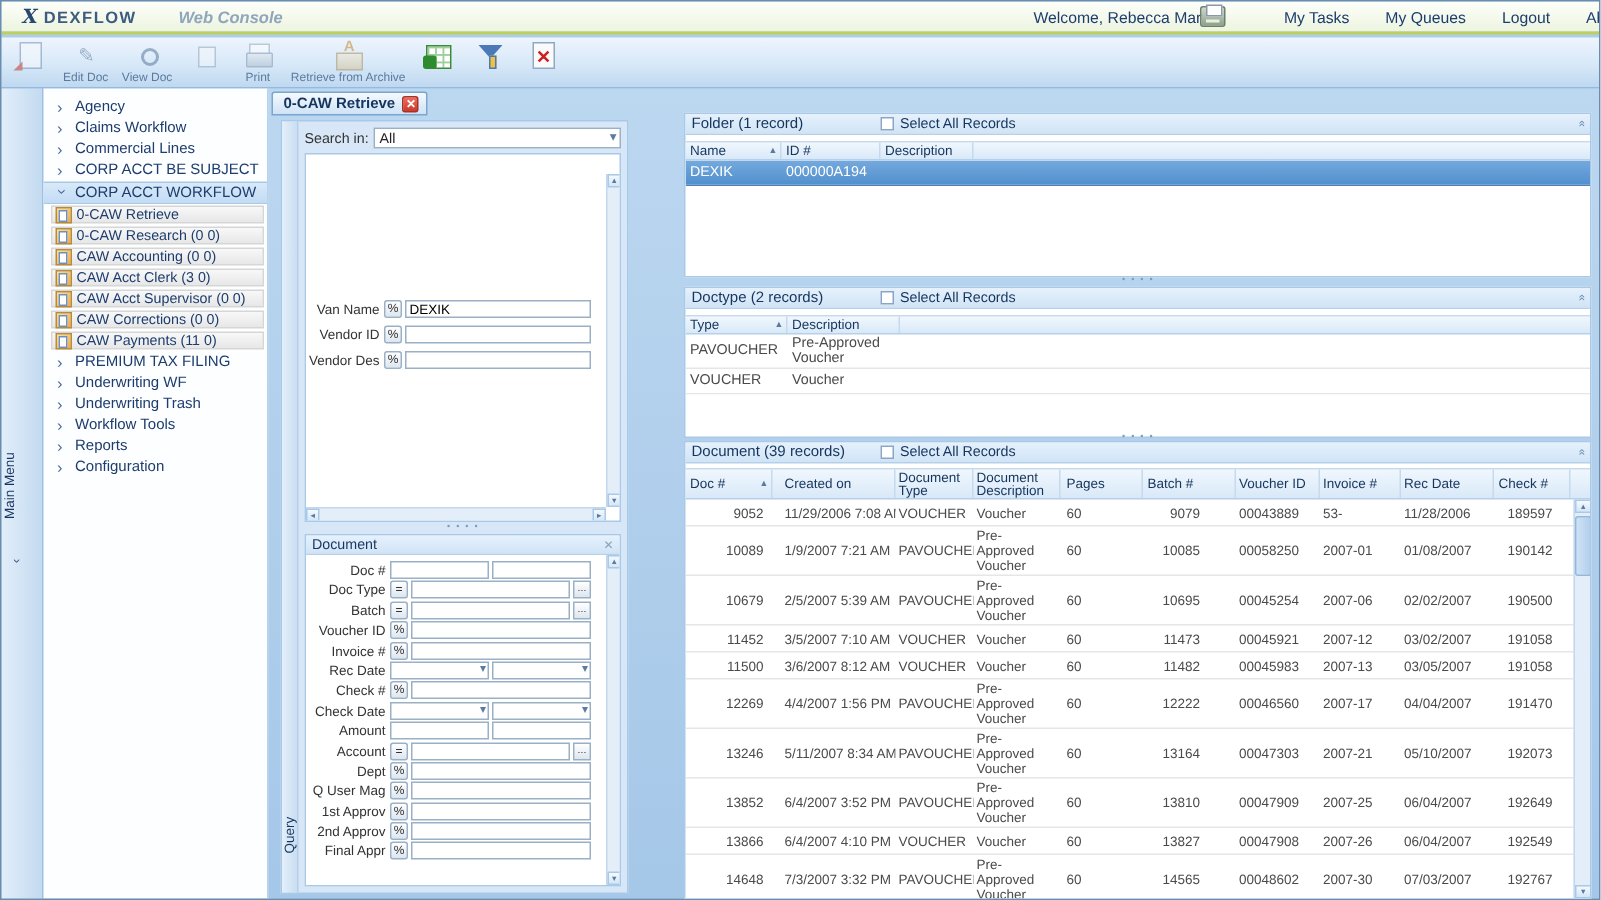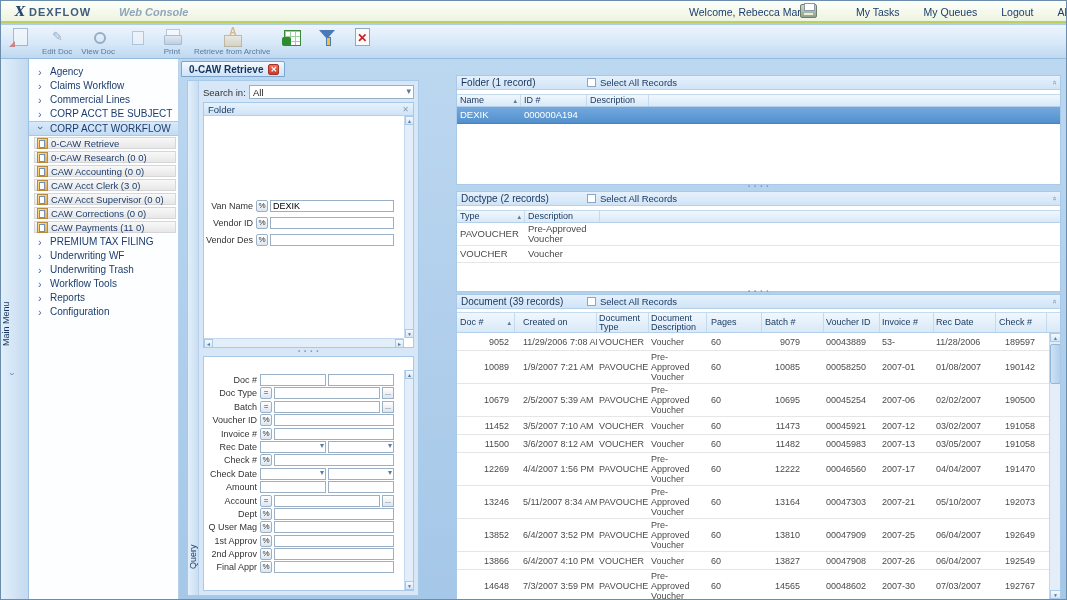--- a/index.html
+++ b/index.html
@@ -287,24 +287,20 @@
         </div>
         <div class="query-main">
           <div class="selrow">
             <span class="sel-lab">Search in:</span>
             <div class="select">
               <span>All</span>
             </div>
           </div>
 
           <div class="qpanel qp-folder">
-            <div class="qpanel-h">
-              <span class="ptitle">Folder</span>
-              <span class="pclose"></span>
-            </div>
             <div class="qbody" id="folder-fields">
                 <div class="frow">
                   <span class="flabel">Van Name</span>
                   <button class="opbtn">%</button>
                   <input class="fin" value="DEXIK" style="">
                 </div>
                 <div class="frow">
                   <span class="flabel">Vendor ID</span>
                   <button class="opbtn">%</button>
                   <input class="fin" style="">
@@ -321,20 +317,24 @@
             </div>
             <div class="hscroll">
               <span class="sa sa-l"></span>
               <span class="sa sa-r"></span>
             </div>
           </div>
 
           <div class="qsplit"></div>
 
           <div class="qpanel qp-doc">
+            <div class="qpanel-h">
+              <span class="ptitle">Document</span>
+              <span class="pclose"></span>
+            </div>
             <div class="qbody" id="doc-fields">
                 <div class="frow">
                   <span class="flabel">Doc #</span>
                   <input class="fin half" style="">
                   <input class="fin half" style="">
                 </div>
                 <div class="frow">
                   <span class="flabel">Doc Type</span>
                   <button class="opbtn">=</button>
                   <input class="fin wd" style="">
@@ -648,21 +648,21 @@
                   <div class="gc" style="width: 55px; padding-left: 4px;">60</div>
                   <div class="gc" style="width: 62px; text-align: right; padding-right: 24px; white-space: nowrap;">13827</div>
                   <div class="gc" style="width: 56px; padding-left: 2px; white-space: nowrap;">00047908</div>
                   <div class="gc" style="width: 54px; padding-left: 2px; white-space: nowrap;">2007-26</div>
                   <div class="gc" style="width: 62px; padding-left: 2px; white-space: nowrap;">06/04/2007</div>
                   <div class="gc" style="width: 51px; text-align: right; padding-right: 12px; white-space: nowrap;">192549</div>
                   <div class="gc fill"></div>
                 </div>
                 <div class="gr">
                   <div class="gc" style="width: 58px; text-align: right; padding-right: 6px; white-space: nowrap;">14648</div>
-                  <div class="gc" style="width: 82px; padding-left: 8px; white-space: nowrap;">7/3/2007 3:59 PM</div>
+                  <div class="gc" style="width: 82px; padding-left: 8px; white-space: nowrap;">7/3/2007 3:32 PM</div>
                   <div class="gc" style="width: 52px; padding-left: 2px;">PAVOUCHER</div>
                   <div class="gc" style="width: 58px; padding-left: 2px;">Pre-Approved Voucher</div>
                   <div class="gc" style="width: 55px; padding-left: 4px;">60</div>
                   <div class="gc" style="width: 62px; text-align: right; padding-right: 24px; white-space: nowrap;">14565</div>
                   <div class="gc" style="width: 56px; padding-left: 2px; white-space: nowrap;">00048602</div>
                   <div class="gc" style="width: 54px; padding-left: 2px; white-space: nowrap;">2007-30</div>
                   <div class="gc" style="width: 62px; padding-left: 2px; white-space: nowrap;">07/03/2007</div>
                   <div class="gc" style="width: 51px; text-align: right; padding-right: 12px; white-space: nowrap;">192767</div>
                   <div class="gc fill"></div>
                 </div>

